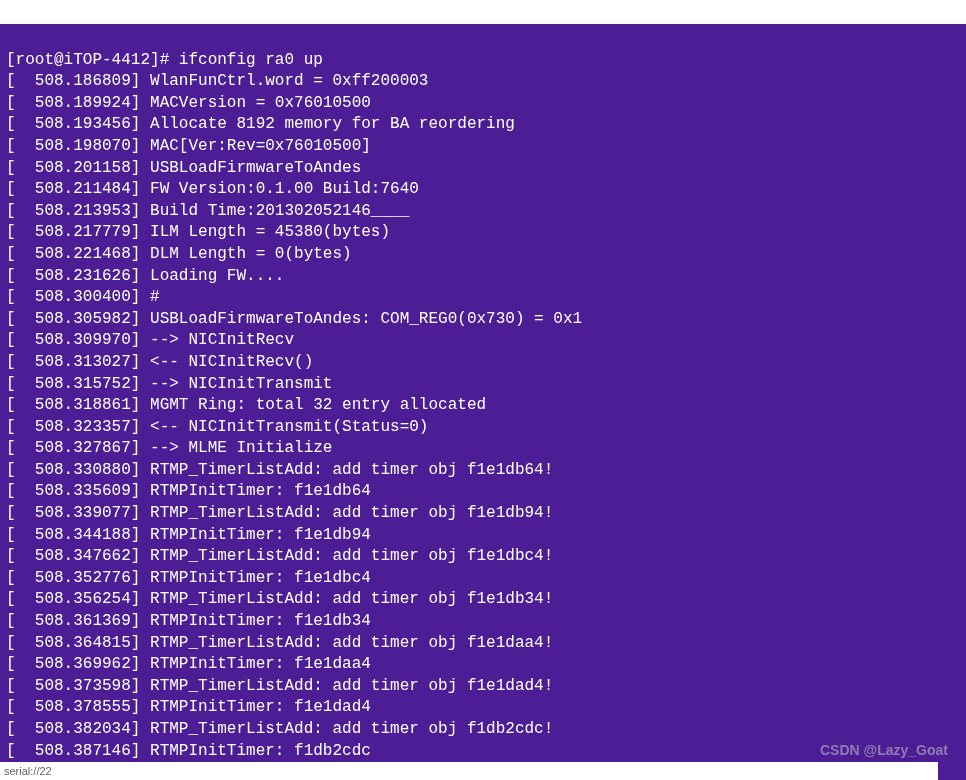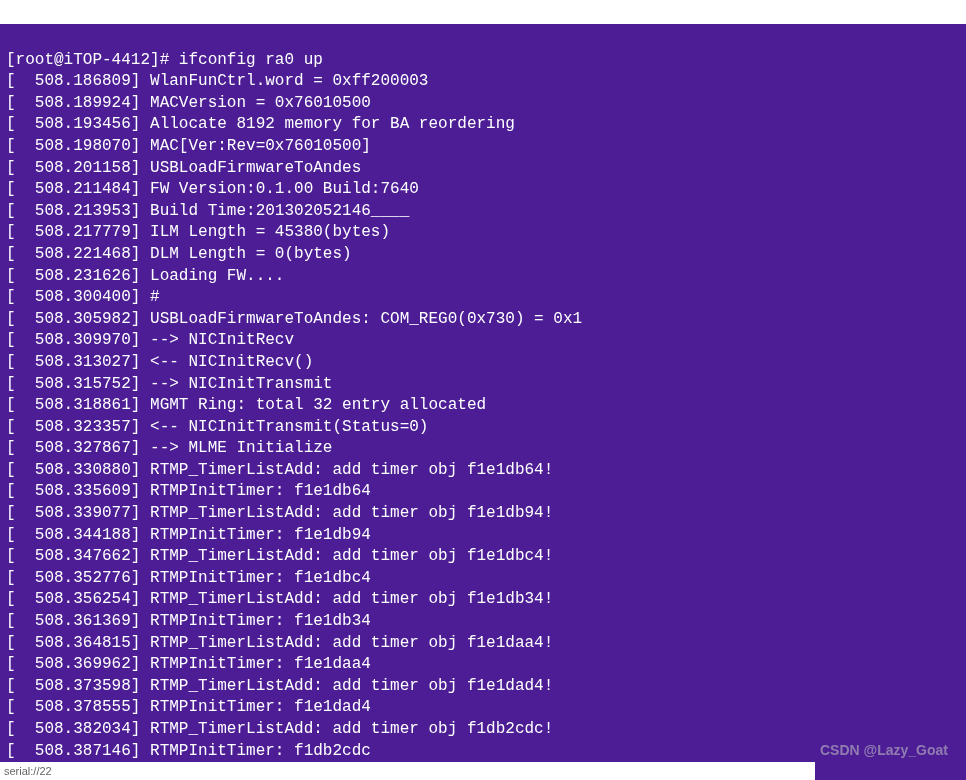--- a/index.html
+++ b/index.html
@@ -27,21 +27,21 @@
       overflow: hidden;
       margin-top: 24px;
     }
     .prompt-line {
       display: block;
     }
     .footer {
       position: absolute;
       bottom: 0;
       left: 0;
-      width: 815px;
+      width: 938px;
       height: 18px;
       background: #ffffff;
       color: #666;
       font-family: Arial, sans-serif;
       font-size: 11px;
       padding-left: 4px;
       line-height: 18px;
     }
     .watermark {
       position: absolute;

